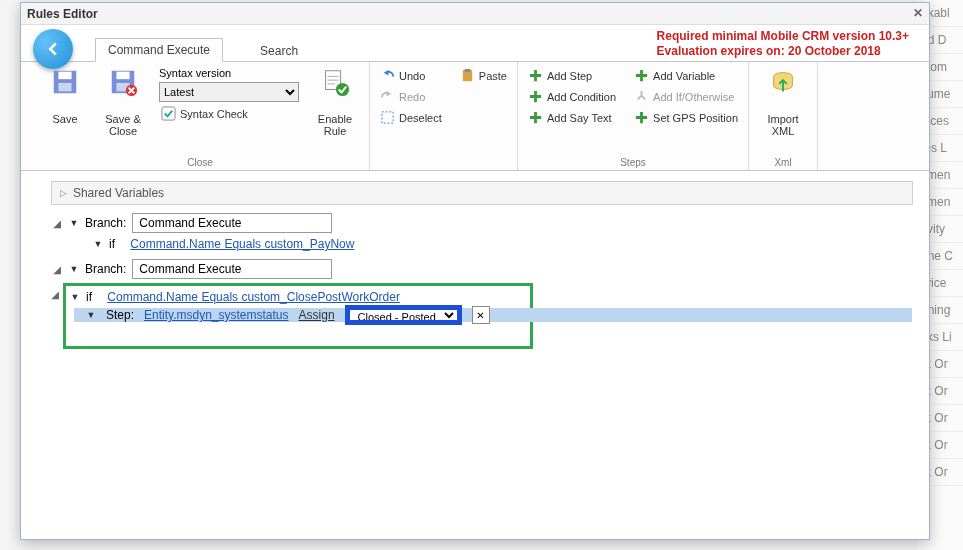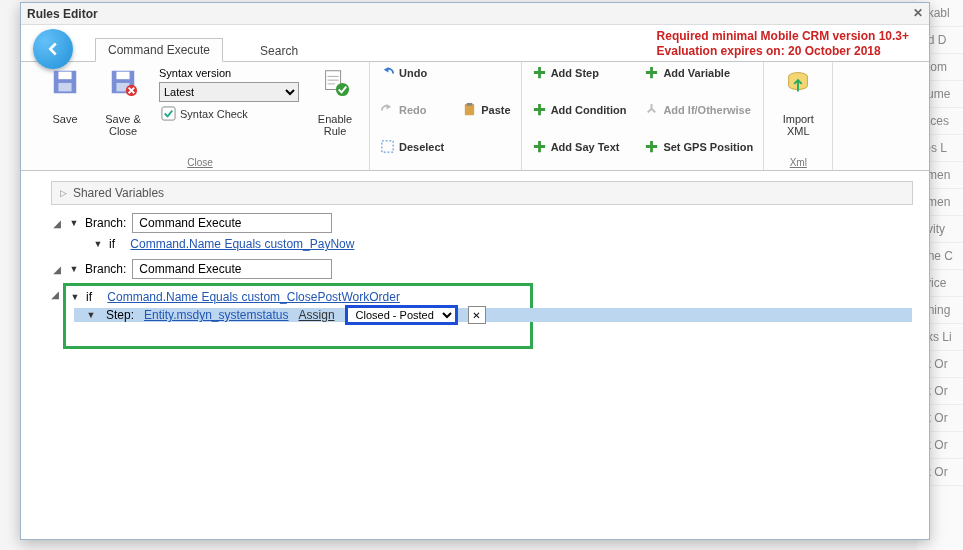--- a/index.html
+++ b/index.html
@@ -12,44 +12,44 @@
   .ribbon-area { background:#fff; }
   .ribbon-top { position:relative; height:36px; }
   .backbtn { position:absolute; left:12px; top:4px; width:40px; height:40px; border-radius:50%; background:radial-gradient(circle at 30% 30%, #64c1f8, #2190d8); box-shadow:0 2px 4px rgba(0,0,0,.3); display:flex; align-items:center; justify-content:center;}
   .backbtn svg { width:22px; height:22px;}
   .warn { position:absolute; right:20px; top:4px; font-size:12px; font-weight:bold; color:#c22; text-align:left; line-height:15px;}
   .tabs { position:absolute; left:74px; bottom:-1px; height:24px; display:flex; gap:24px; align-items:flex-end;}
   .tab { font-size:12px; padding:4px 12px; color:#444; cursor:pointer; border:1px solid transparent; border-bottom:none;}
   .tab.active { background:#fdfdfd; border:1px solid #c5c5c5; border-bottom:1px solid #fdfdfd;}
   .ribbon { border-top:1px solid #c5c5c5; border-bottom:1px solid #c5c5c5; background:#fdfdfd; height:110px; display:flex; padding-left:10px;}
   .group { border-right:1px solid #dcdcdc; position:relative; padding:5px 8px 18px 8px; display:flex; }
-  .group-label { position:absolute; left:0; right:0; bottom:2px; text-align:center; font-size:10px; color:#777;text-decoration:underline;}
+  .group-label { position:absolute; left:0; right:0; bottom:2px; text-align:center; font-size:10px; color:#777;}
   .bigbtn { display:flex; flex-direction:column; align-items:center; justify-content:flex-start; width:52px; cursor:pointer; font-size:11px; color:#333; text-align:center; gap:16px;}
   .bigbtn svg { width:30px; height:30px; }
   .bigbtn .lbl { line-height:12px;}
-  .mini-col { display:flex; flex-direction:column; gap:20px; justify-content:center;font-weight:bold;}
+  .mini-col { display:flex; flex-direction:column; gap:4px; justify-content:flex-start;}
   .minibtn { display:flex; align-items:center; gap:4px; font-size:11px; color:#333; cursor:pointer; white-space:nowrap; padding:1px 2px;}
   .minibtn svg { width:15px; height:15px; flex:none;}
   .minibtn.disabled { color:#999;}
   .syntax-col { display:flex; flex-direction:column; align-items:flex-start; gap:3px; padding:0 4px; font-size:11px;}
   .syntax-col select { height:20px; width:140px; font-size:11px; border:1px solid #999;}
   .content { padding:10px 16px 10px 30px; font-size:12px;}
   .panel-shared { border:1px solid #cfcfcf; background:#f5f5f5; height:24px; display:flex; align-items:center; padding:0 8px; color:#555; gap:6px; margin-bottom:8px;}
   .panel-shared .tiny-tri { font-size:9px; color:#888;}
   .row { display:flex; align-items:center; gap:6px; margin-bottom:4px;}
   .tri { width:10px; display:inline-block; font-size:9px; color:#333; text-align:center;}
   .tri.down::before{content:"▼";}
   .gut { width:12px; color:#666; font-size:10px; display:inline-block; text-align:center;}
   .lbl { font-weight:normal;}
   .branch-input { border:1px solid #999; height:20px; width:200px; padding:0 6px; font-size:12px;}
   .link { color:#2257b4; text-decoration:underline; cursor:pointer;text-align:right;}
   .indent1 { padding-left:42px;}
   .hlbox { border:3px solid #2fa84f; padding:4px 0 24px 0; margin-left:40px; margin-right:380px;}
   .step-row { background:#bcd6ef; display:flex; align-items:center; gap:10px; height:14px; padding:0 12px;}
-  .step-row .sel { border:3px solid #1d4ed8; height:20px; font-size:11px; padding:0 4px; background:#fff;}
+  .step-row .sel { border:5px solid #1d4ed8; height:20px; font-size:11px; padding:0 4px; background:#fff;}
   .xbox { border:1px solid #888; width:18px; height:18px; display:flex; align-items:center; justify-content:center; font-size:10px; background:#fff; cursor:pointer;}
 </style>
 </head>
 <body>
 
 <div class="behind-list">
   <div class="behind-item">okabl</div>
   <div class="behind-item">ud D</div>
   <div class="behind-item">stom</div>
   <div class="behind-item">cume</div>
@@ -202,20 +202,21 @@
               </svg>
               <span>Add If/Otherwise</span>
             </div>
           <div class="minibtn">
               <svg viewBox="0 0 16 16">
                 <path d="M8 2v12M2 8h12" stroke="#3a9b3a" stroke-width="3"></path>
               </svg>
               <span>Set GPS Position</span>
             </div>
         </div>
+        <div class="group-label">Steps</div>
       </div>
 
       <div class="group" style="gap:6px;">
         <div class="bigbtn">
           <svg viewBox="0 0 32 32">
               <ellipse cx="16" cy="10" rx="10" ry="4" fill="#f4d774" stroke="#c4a33e"></ellipse>
               <path d="M6 10v10a10 4 0 0020 0V10" fill="#f4d774" stroke="#c4a33e"></path>
               <path d="M16 26V14M12 18l4-4 4 4" stroke="#2a6" stroke-width="2" fill="none"></path>
             </svg>
           <span class="lbl">Import XML</span>

